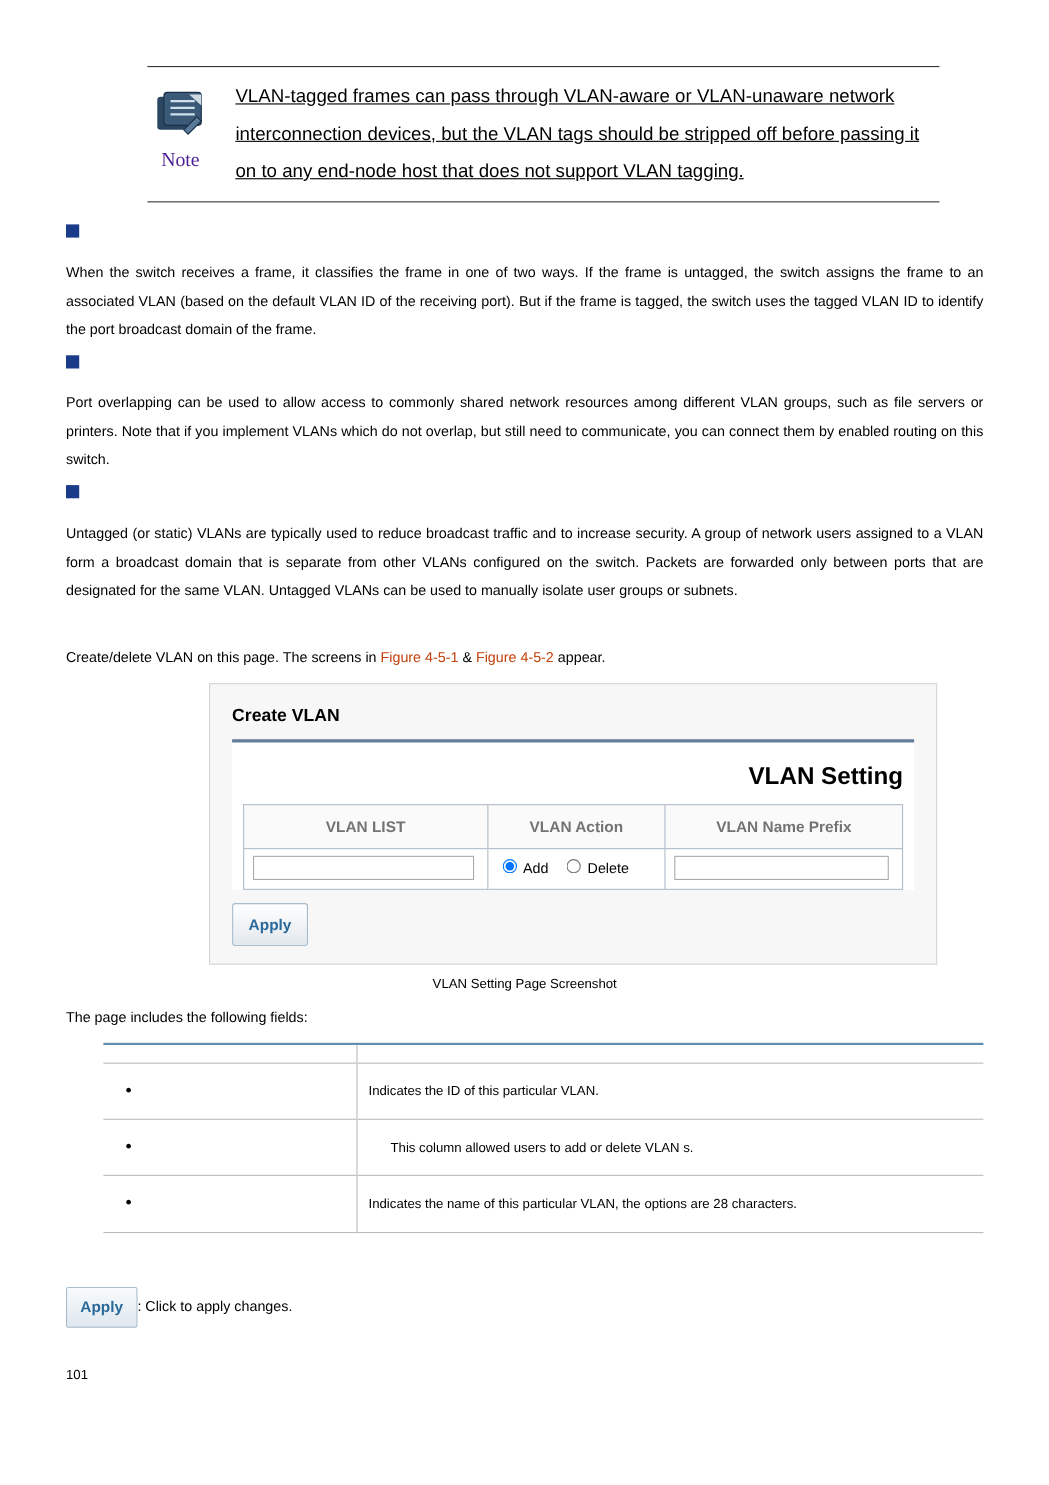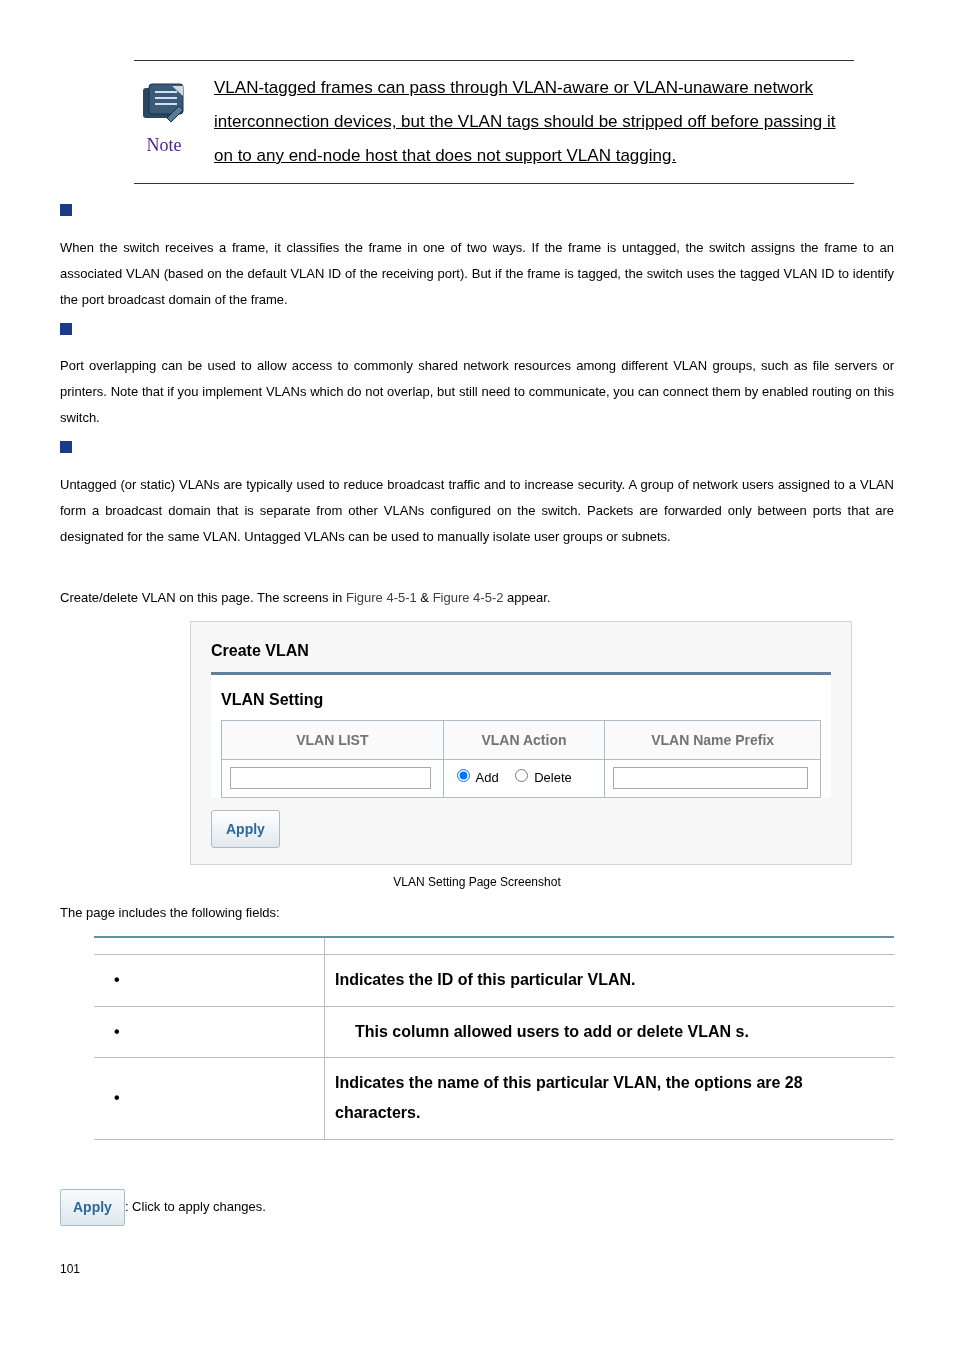--- a/index.html
+++ b/index.html
@@ -34,42 +34,43 @@
     margin-top: 2px;
   }
   .note-text { line-height: 2.0; font-size: 17px; text-decoration: underline; }
   .sq-bullet {
     display: inline-block;
     width: 12px; height: 12px;
     background: #1a3a8a;
     margin-bottom: 10px;
   }
   p.body-para { margin: 0 0 10px 0; text-align: justify; line-height: 2.0; }
-  .figure-ref { color: #404040; }
+  .figure-ref { color: #c2410c; }
   .screenshot {
     width: 620px;
     margin: 8px auto 4px 130px;
     border: 1px solid #d5d5d5;
     background: #f7f7f7;
     padding: 14px 20px 16px 20px;
   }
   .screenshot h2 {
     font-size: 16px;
     font-weight: bold;
     margin: 0 0 6px 0;
   }
   .vlan-setting-wrap {
     border-top: 3px solid #637f9c;
     background: #fff;
     padding: 6px 10px 0 10px;
   }
   .vlan-setting-legend {
-    font-size: 16px;
+    font-size: 22px;
     font-weight: bold;
     margin: 4px 0 4px 0;
+    text-align: right;
   }
   table.vlan-table {
     width: 100%;
     border-collapse: collapse;
   }
   table.vlan-table th {
     background: #fafafa;
     border: 1px solid #b0bcc7;
     padding: 6px 8px;
     font-size: 14px;
@@ -117,22 +118,21 @@
     font-size: 13px;
     font-weight: normal;
     background: #fff;
     width: 210px;
   }
   table.fields th:last-child { width: auto; }
   table.fields td {
     border-bottom: 1px solid #bbb;
     border-left: 1px solid #bbb;
     padding: 10px 10px;
-    font-size: 16px;
-    font-weight: bold;
+    font-size: 12px;
   }
   table.fields td.obj {
     border-left: none;
   }
   .bullet-dot::before {
     content: "\2022";
     font-size: 16px;
     margin-right: 16px;
     margin-left: 10px;
   }

